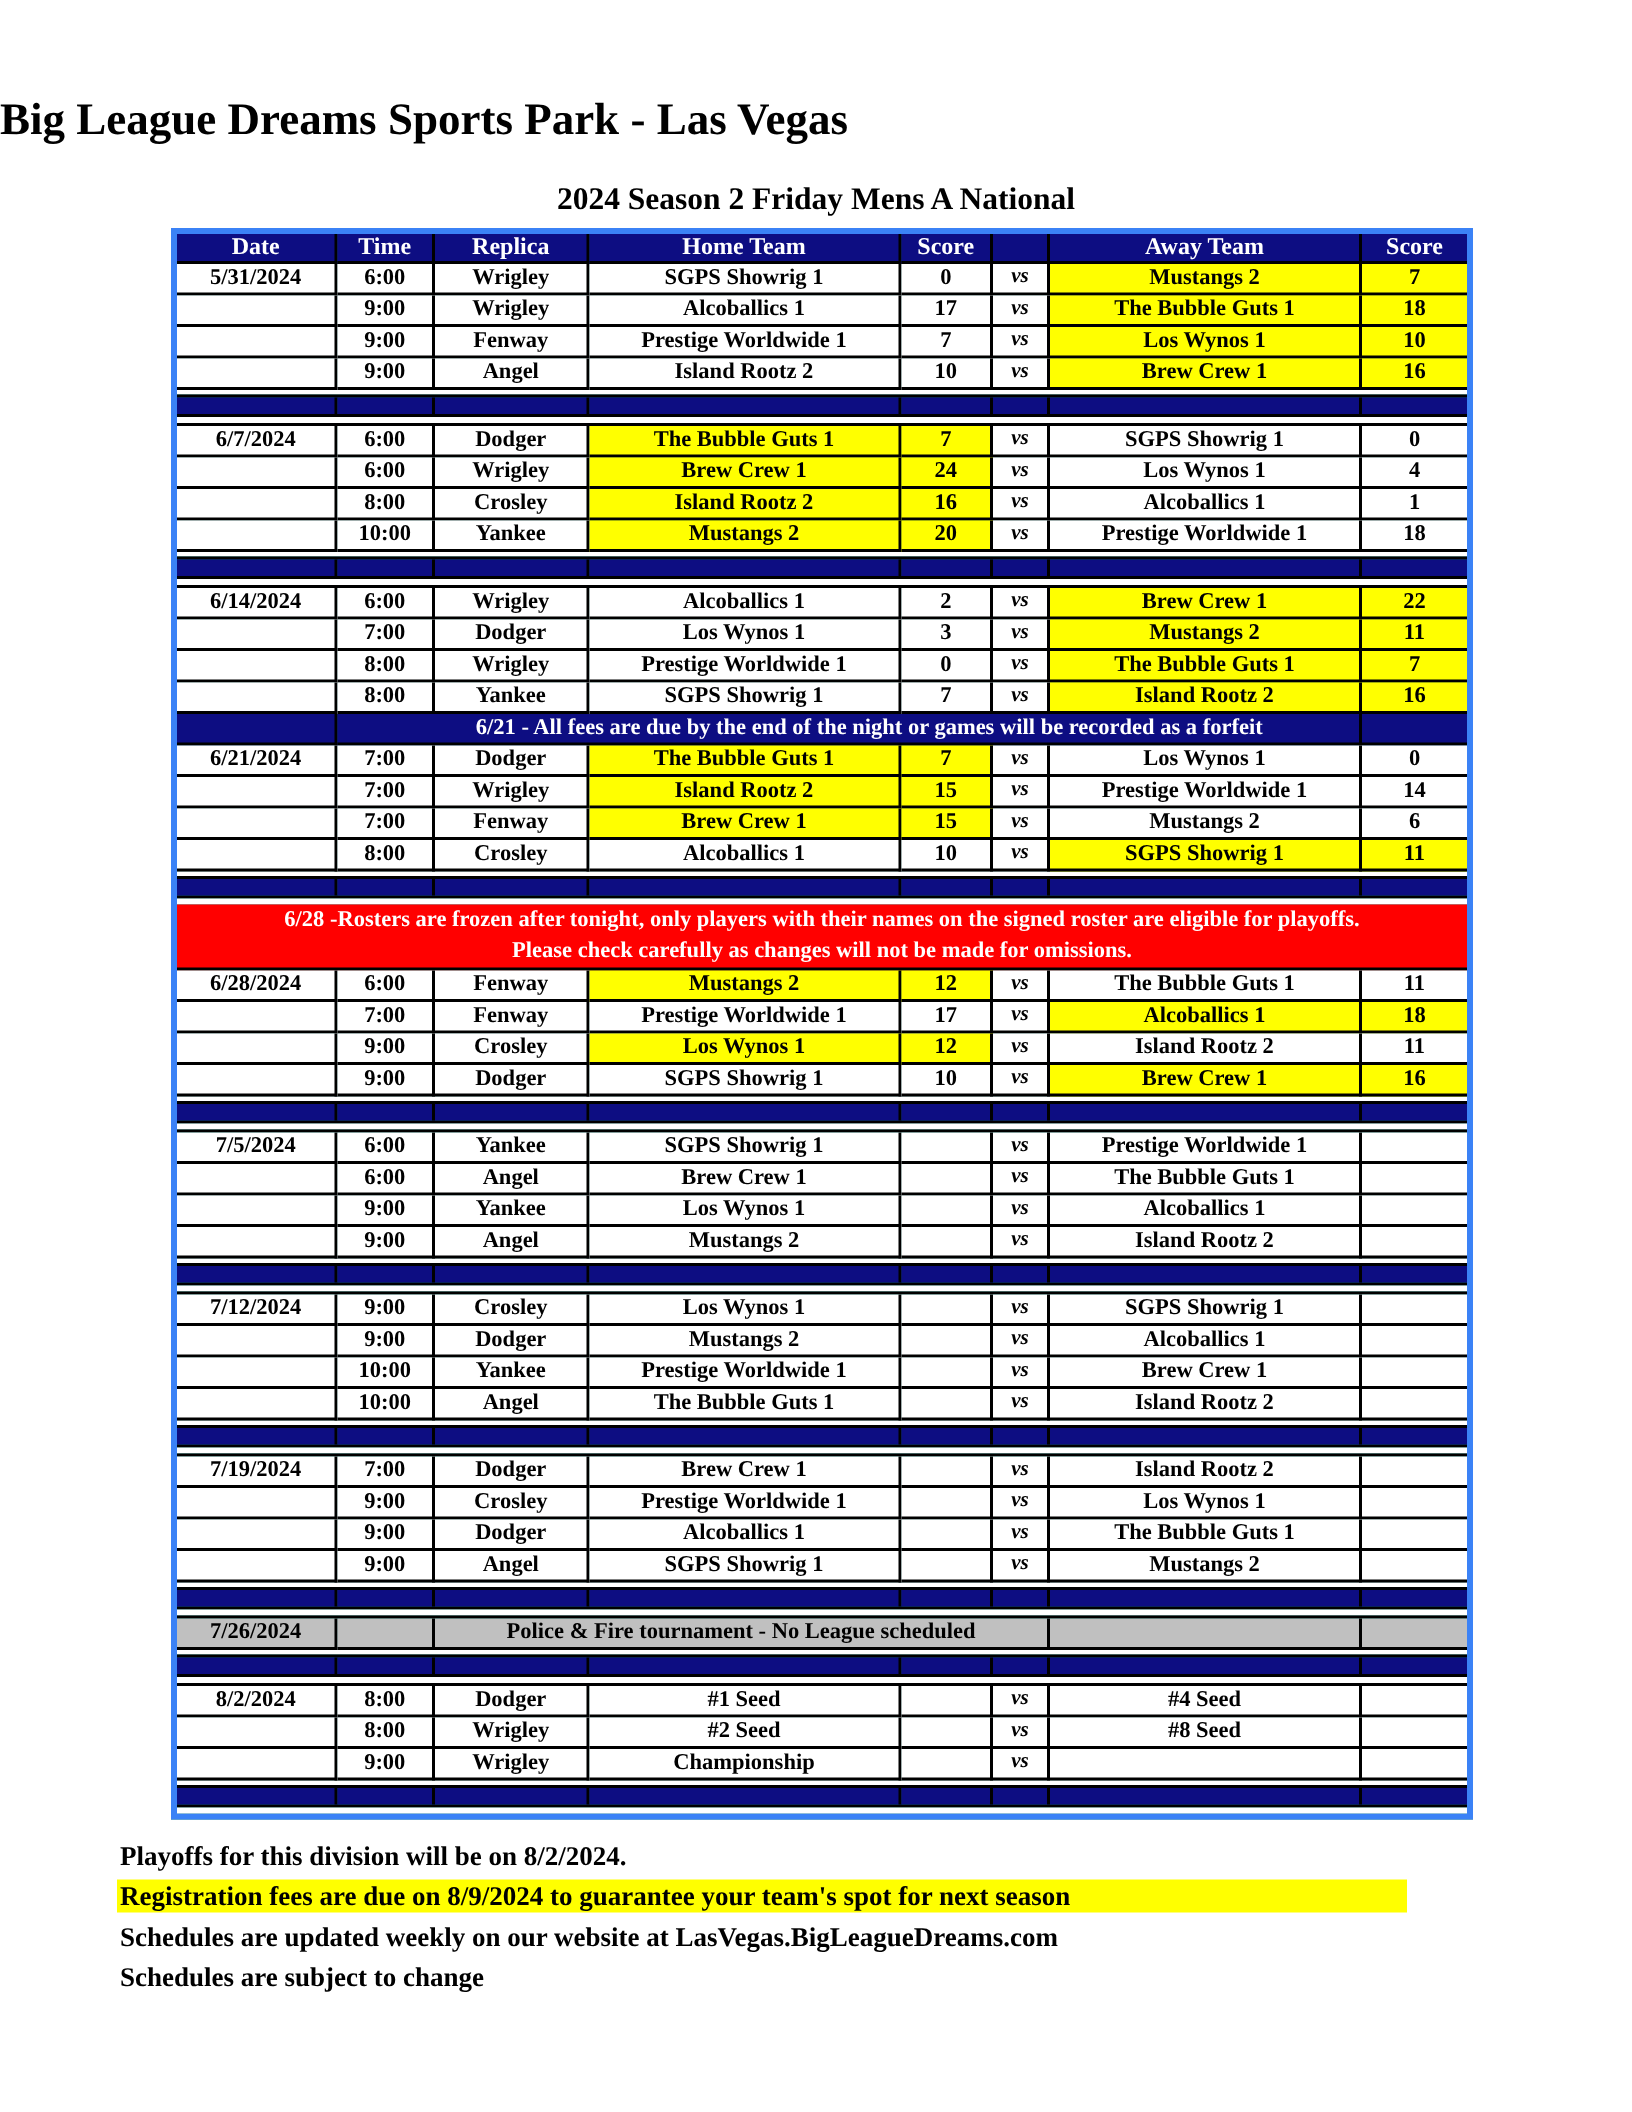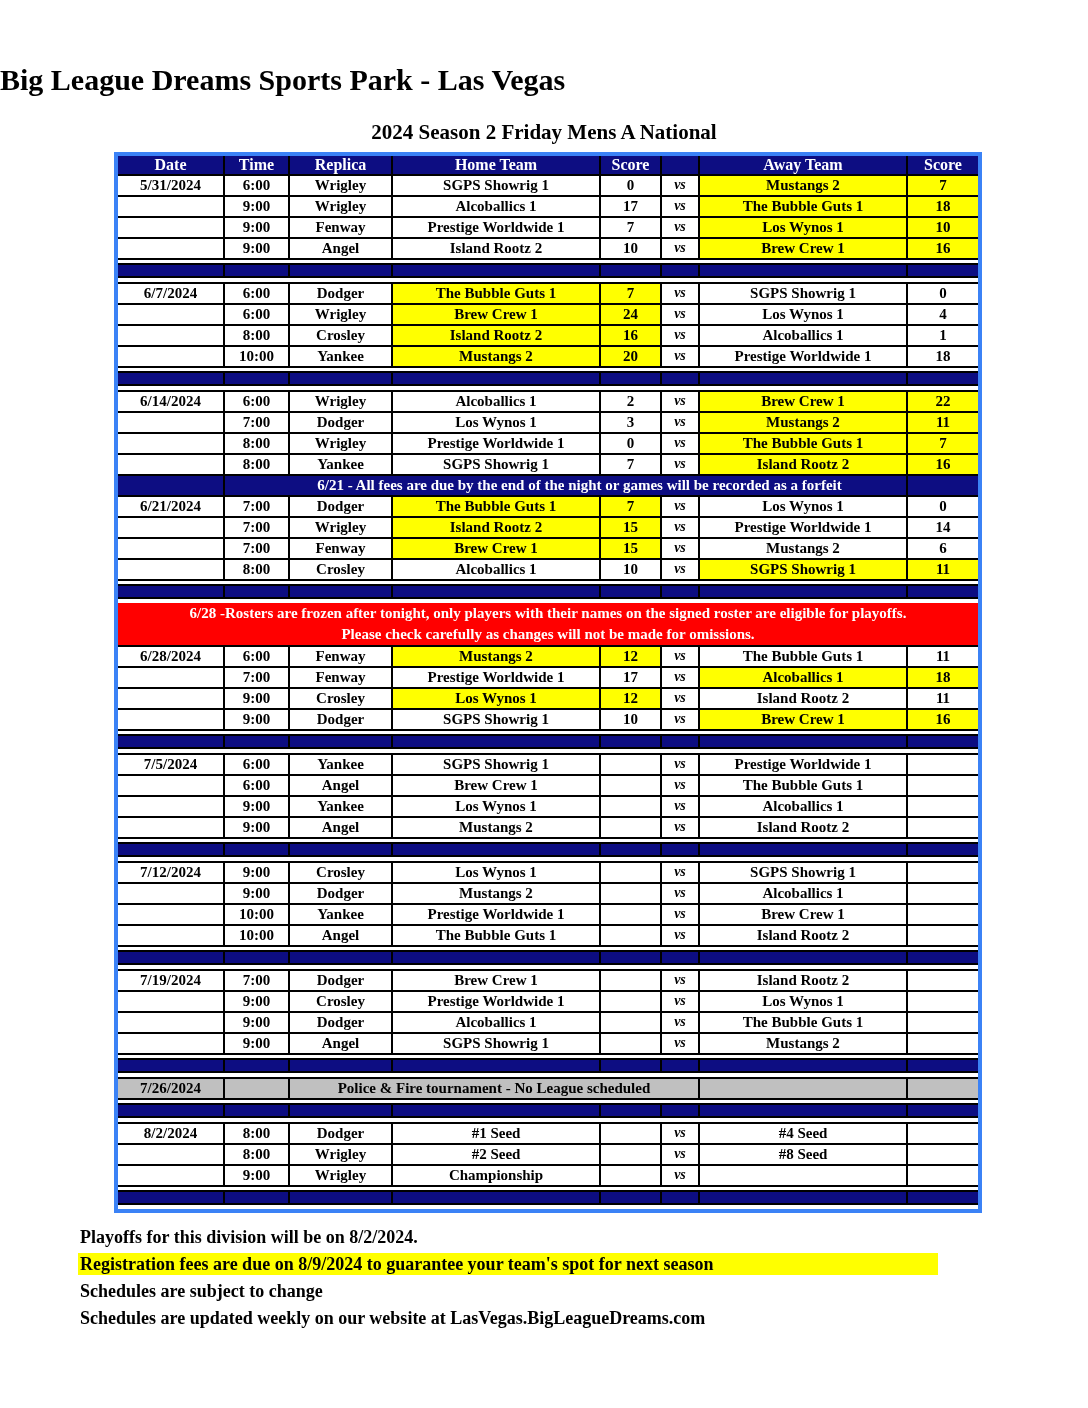--- a/index.html
+++ b/index.html
@@ -536,16 +536,16 @@
           <div class="cell"></div>
           <div class="cell"></div>
           <div class="cell last"></div>
         </div>
         <div class="gap g2"></div>
       </div>
     </div>
   <div id="footer">
       <div class="fline">Playoffs for this division will be on 8/2/2024.</div>
       <div class="fline hl-line">Registration fees are due on 8/9/2024 to guarantee your team's spot for next season</div>
+      <div class="fline">Schedules are updated weekly on our website at LasVegas.BigLeagueDreams.com</div>
       <div class="fline">Schedules are subject to change</div>
-      <div class="fline">Schedules are updated weekly on our website at LasVegas.BigLeagueDreams.com</div>
     </div>
 </div>
 
 </body></html>

